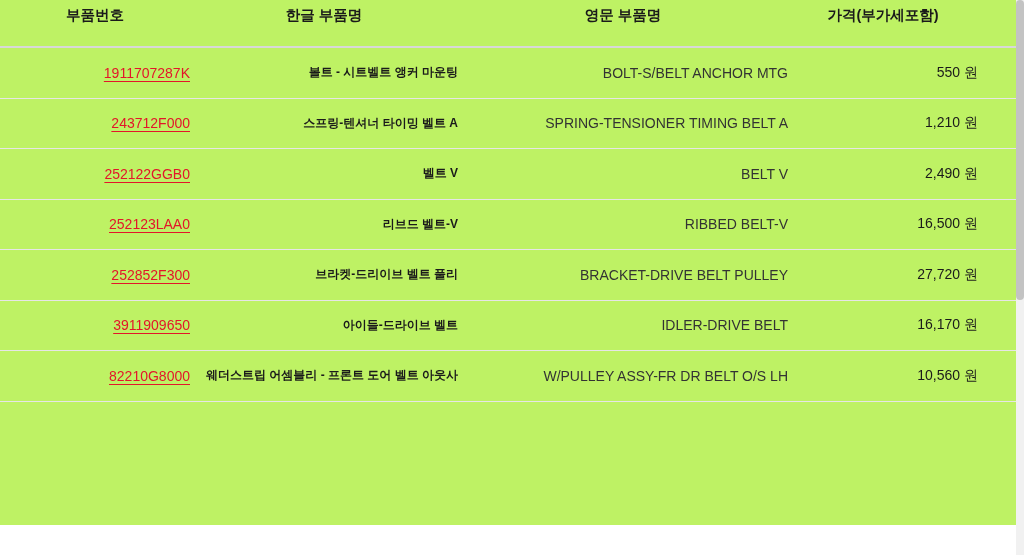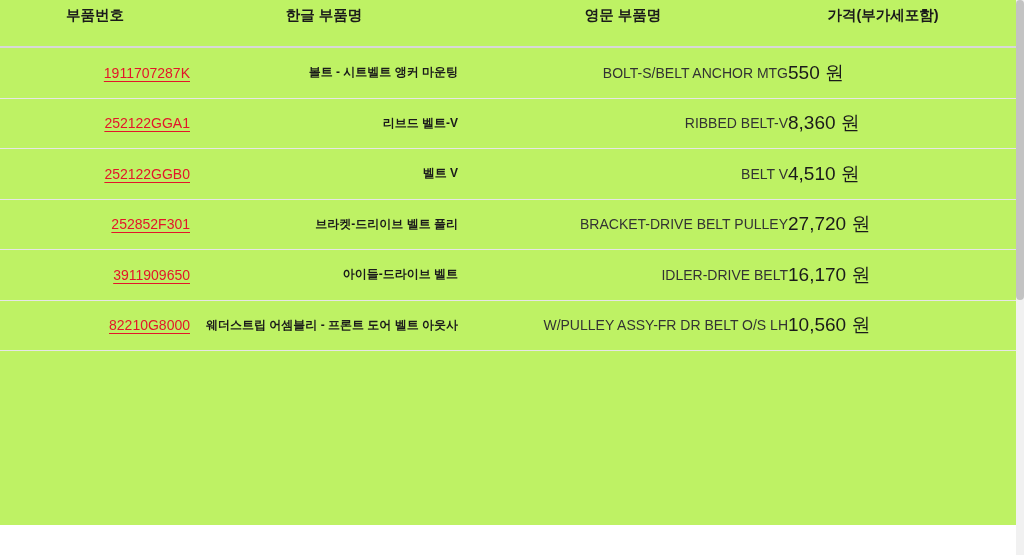--- a/index.html
+++ b/index.html
@@ -67,23 +67,23 @@
   td.kor-name {
     font-weight: bold;
     color: #1a1a1a;
     font-size: 12px;
   }
   td.eng-name {
     color: #333333;
     font-size: 14px;
   }
   td.price {
-    text-align: left;
-    padding-right: 34px;
-    font-size: 19px;
+    text-align: right;
+    padding-right: 46px;
+    font-size: 14px;
     color: #1a1a1a;
   }
   .scrollbar-gutter {
     position: absolute;
     top: 0;
     right: 0;
     width: 8px;
     height: 555px;
     background: #f1f1f1;
   }
@@ -118,33 +118,39 @@
       </tr>
     </thead>
     <tbody>
       <tr>
         <td class="part-no"><a>1911707287K</a></td>
         <td class="kor-name">볼트 - 시트벨트 앵커 마운팅</td>
         <td class="eng-name">BOLT-S/BELT ANCHOR MTG</td>
         <td class="price">550 원</td>
       </tr>
       <tr>
-        <td class="part-no"><a>252122GGA1</a></td>
-        <td class="kor-name">리브드 벨트-V</td>
-        <td class="eng-name">RIBBED BELT-V</td>
-        <td class="price">8,360 원</td>
+        <td class="part-no"><a>243712F000</a></td>
+        <td class="kor-name">스프링-텐셔너 타이밍 벨트 A</td>
+        <td class="eng-name">SPRING-TENSIONER TIMING BELT A</td>
+        <td class="price">1,210 원</td>
       </tr>
       <tr>
         <td class="part-no"><a>252122GGB0</a></td>
         <td class="kor-name">벨트 V</td>
         <td class="eng-name">BELT V</td>
-        <td class="price">4,510 원</td>
+        <td class="price">2,490 원</td>
       </tr>
       <tr>
-        <td class="part-no"><a>252852F301</a></td>
+        <td class="part-no"><a>252123LAA0</a></td>
+        <td class="kor-name">리브드 벨트-V</td>
+        <td class="eng-name">RIBBED BELT-V</td>
+        <td class="price">16,500 원</td>
+      </tr>
+      <tr>
+        <td class="part-no"><a>252852F300</a></td>
         <td class="kor-name">브라켓-드리이브 벨트 풀리</td>
         <td class="eng-name">BRACKET-DRIVE BELT PULLEY</td>
         <td class="price">27,720 원</td>
       </tr>
       <tr>
         <td class="part-no"><a>3911909650</a></td>
         <td class="kor-name">아이들-드라이브 벨트</td>
         <td class="eng-name">IDLER-DRIVE BELT</td>
         <td class="price">16,170 원</td>
       </tr>

